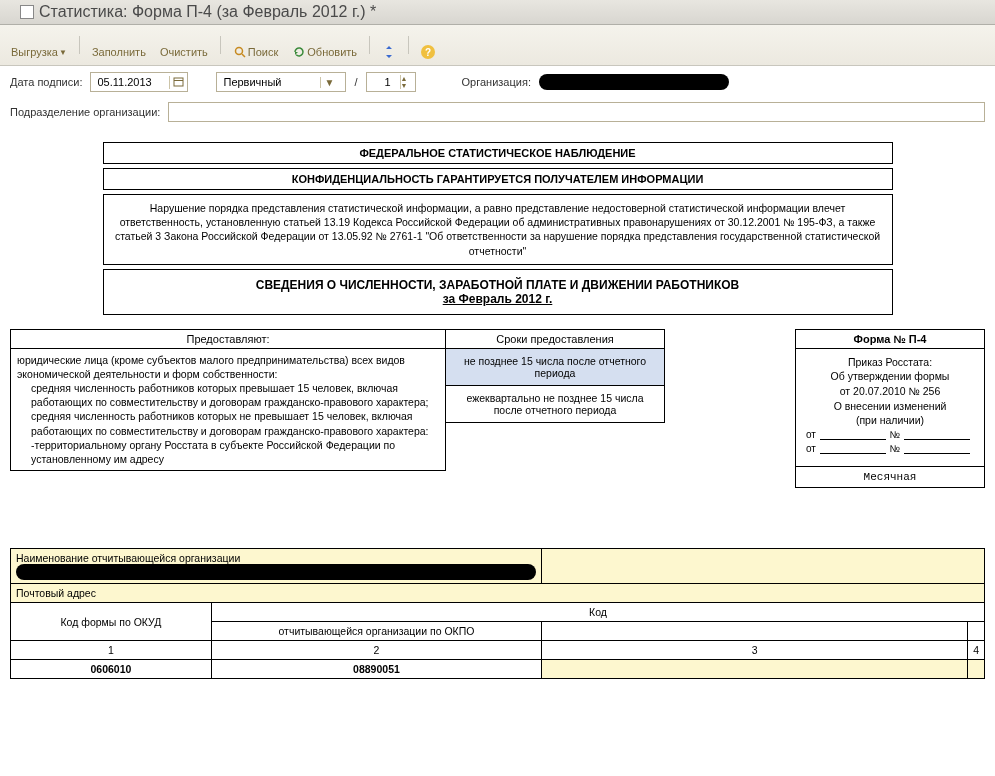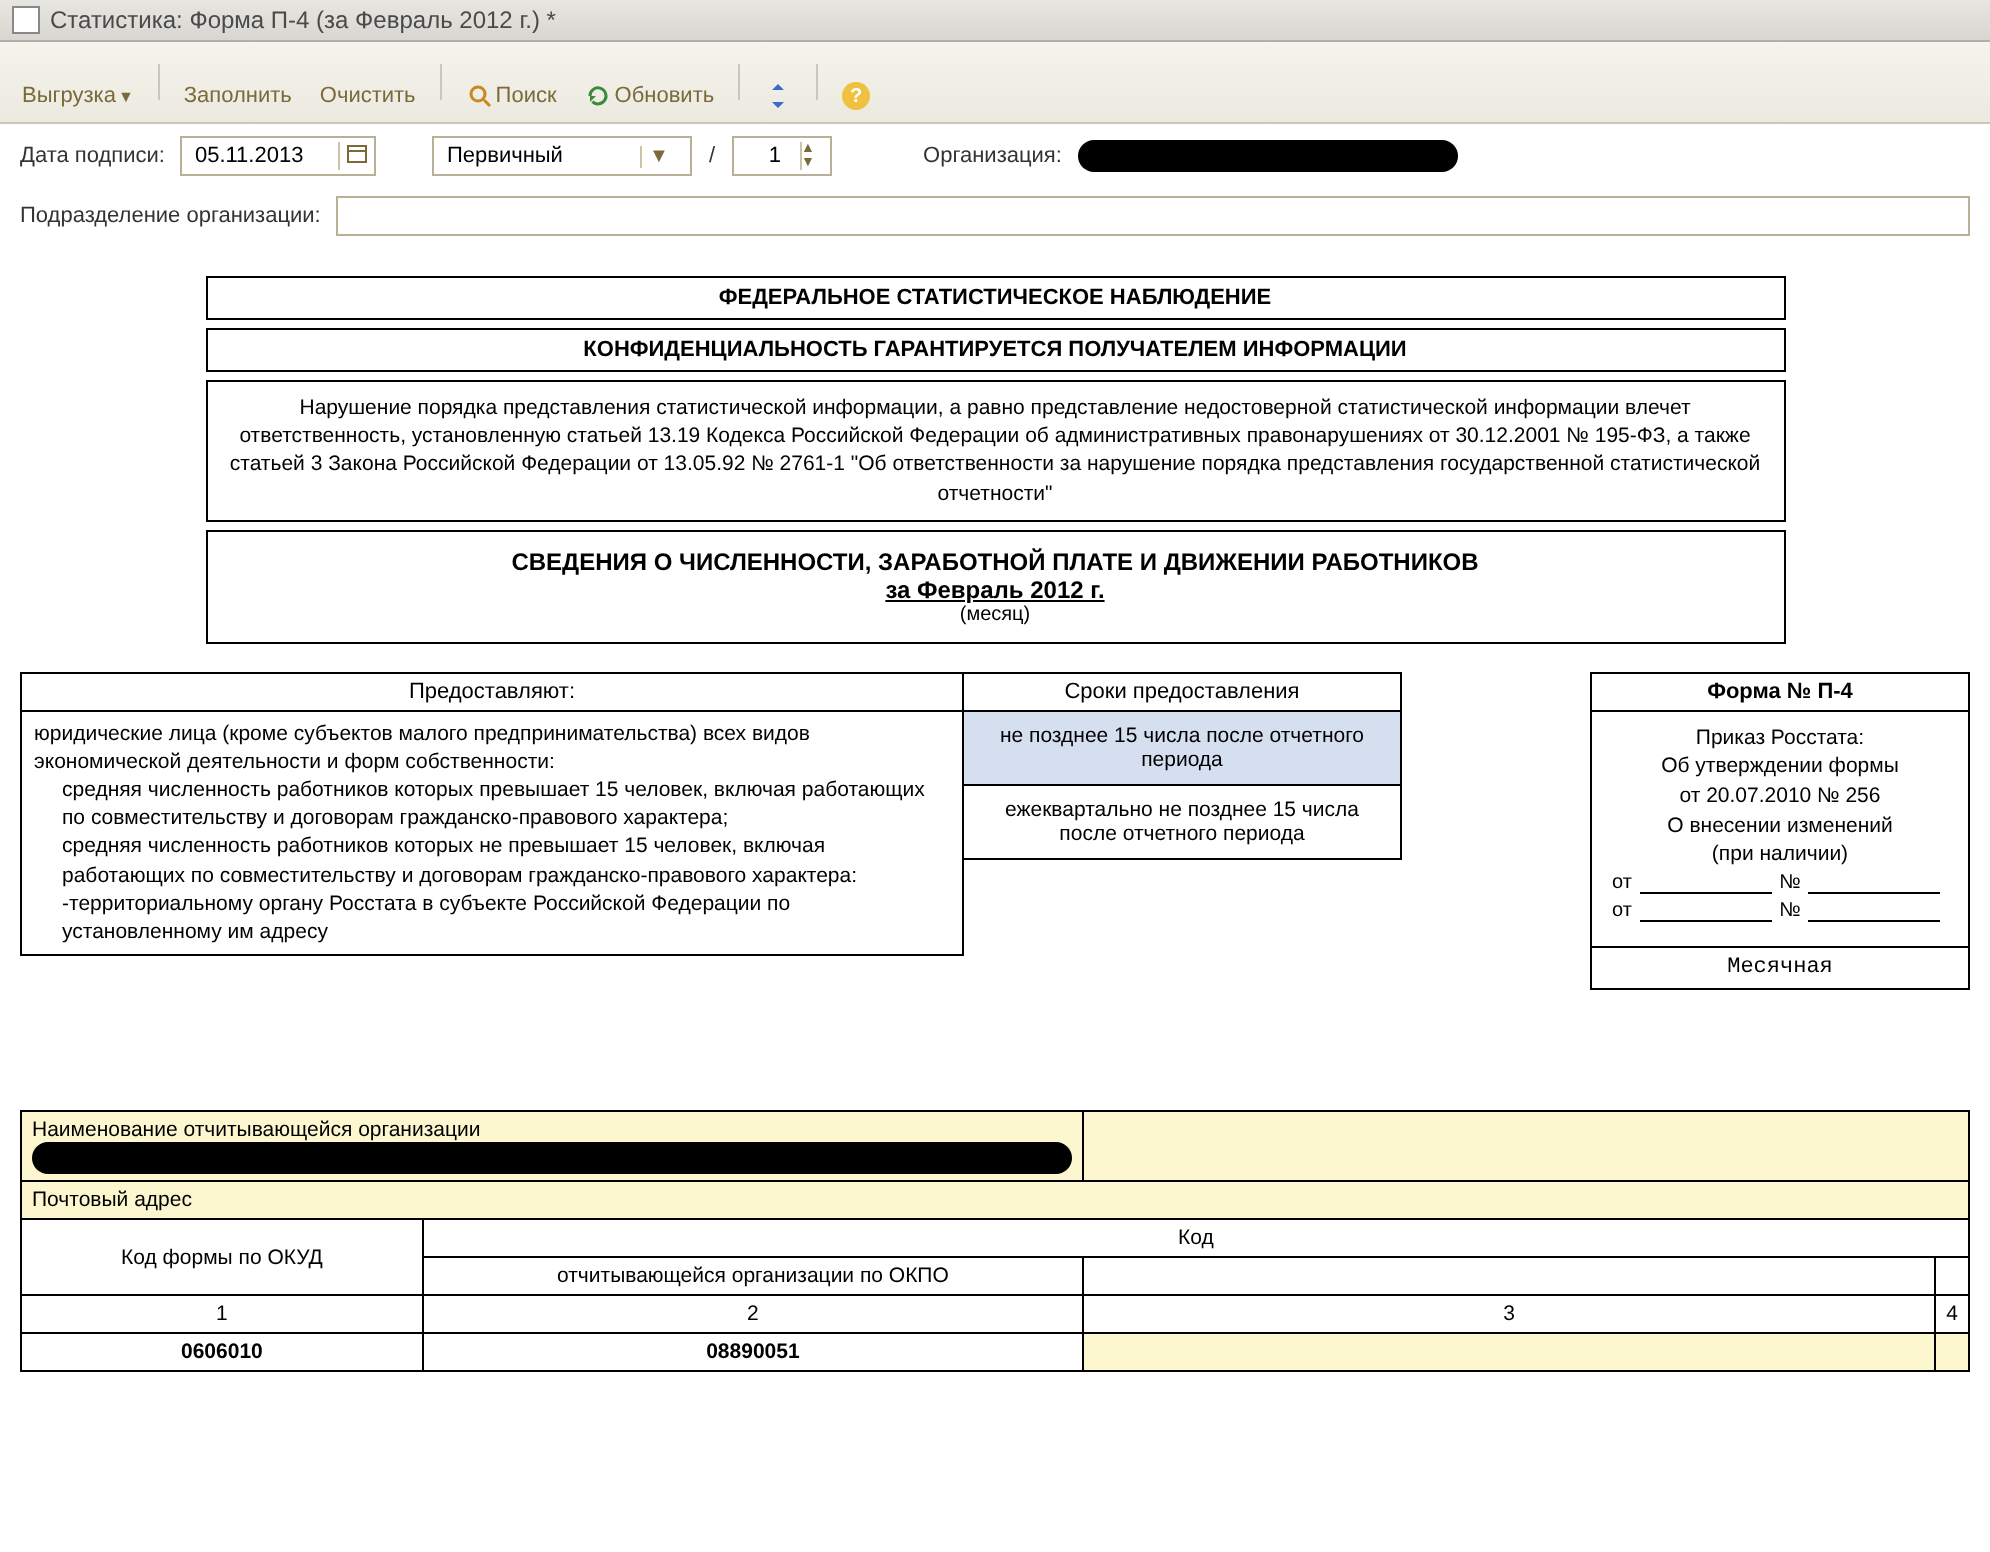--- a/index.html
+++ b/index.html
@@ -6,22 +6,22 @@
   body {
     margin: 0;
     font-family: Arial, sans-serif;
     font-size: 11px;
     background: #fff;
     width: 995px;
   }
   .title-bar {
     background: linear-gradient(#e8e6e0, #d8d6d0);
     border-bottom: 1px solid #b0afa8;
-    padding: 3px 6px;
-    font-size: 12px;
+    padding: 3px 20px;
+    font-size: 16px;
     color: #4a4a4a;
     display: flex;
     align-items: center;
     gap: 5px;
   }
   .title-icon {
     width: 14px; height: 14px;
     display: inline-block;
     border: 1px solid #888;
     background: #fff;
@@ -144,21 +144,21 @@
   }
   .panel {
     border: 1px solid #000;
   }
   .panel-hd {
     border-bottom: 1px solid #000;
     text-align: center;
     padding: 3px;
     font-size: 11px;
   }
-  .left-panel { width: 472px; font-size: 10.5px; }
+  .left-panel { width: 436px; font-size: 10.5px; }
   .left-panel .body { padding: 4px 6px; line-height: 1.35; }
   .left-panel .indent { padding-left: 14px; }
   .mid-wrap { width: 220px; margin-left: -1px; }
   .mid-panel { width: 220px; }
   .mid-panel .slot {
     border-bottom: 1px solid #000;
     text-align: center;
     padding: 6px;
     font-size: 10.5px;
   }
@@ -283,21 +283,20 @@
 </div>
 
 <div class="doc-area">
 
   <div class="banner">ФЕДЕРАЛЬНОЕ СТАТИСТИЧЕСКОЕ НАБЛЮДЕНИЕ</div>
   <div class="banner">КОНФИДЕНЦИАЛЬНОСТЬ ГАРАНТИРУЕТСЯ ПОЛУЧАТЕЛЕМ ИНФОРМАЦИИ</div>
   <div class="banner normal">Нарушение порядка представления статистической информации, а равно представление недостоверной статистической информации влечет ответственность, установленную статьей 13.19 Кодекса Российской Федерации об административных правонарушениях от 30.12.2001 № 195-ФЗ, а также статьей 3 Закона Российской Федерации от 13.05.92 № 2761-1 "Об ответственности за нарушение порядка представления государственной статистической отчетности"</div>
   <div class="banner title2">
     <div class="t-line">СВЕДЕНИЯ О ЧИСЛЕННОСТИ, ЗАРАБОТНОЙ ПЛАТЕ И ДВИЖЕНИИ РАБОТНИКОВ</div>
     <div class="t-line u">за Февраль 2012 г.</div>
-    <div class="sm">(месяц)</div>
   </div>
 
   <div class="three-col">
     <div class="panel left-panel">
       <div class="panel-hd">Предоставляют:</div>
       <div class="body">
         <div>юридические лица (кроме субъектов малого предпринимательства) всех видов экономической деятельности и форм собственности:</div>
         <div class="indent">средняя численность работников которых превышает 15 человек, включая работающих по совместительству и договорам гражданско-правового характера;</div>
         <div class="indent">средняя численность работников которых не превышает 15 человек, включая работающих по совместительству и договорам гражданско-правового характера:</div>
         <div class="indent">-территориальному органу Росстата в субъекте Российской Федерации по установленному им адресу</div>

